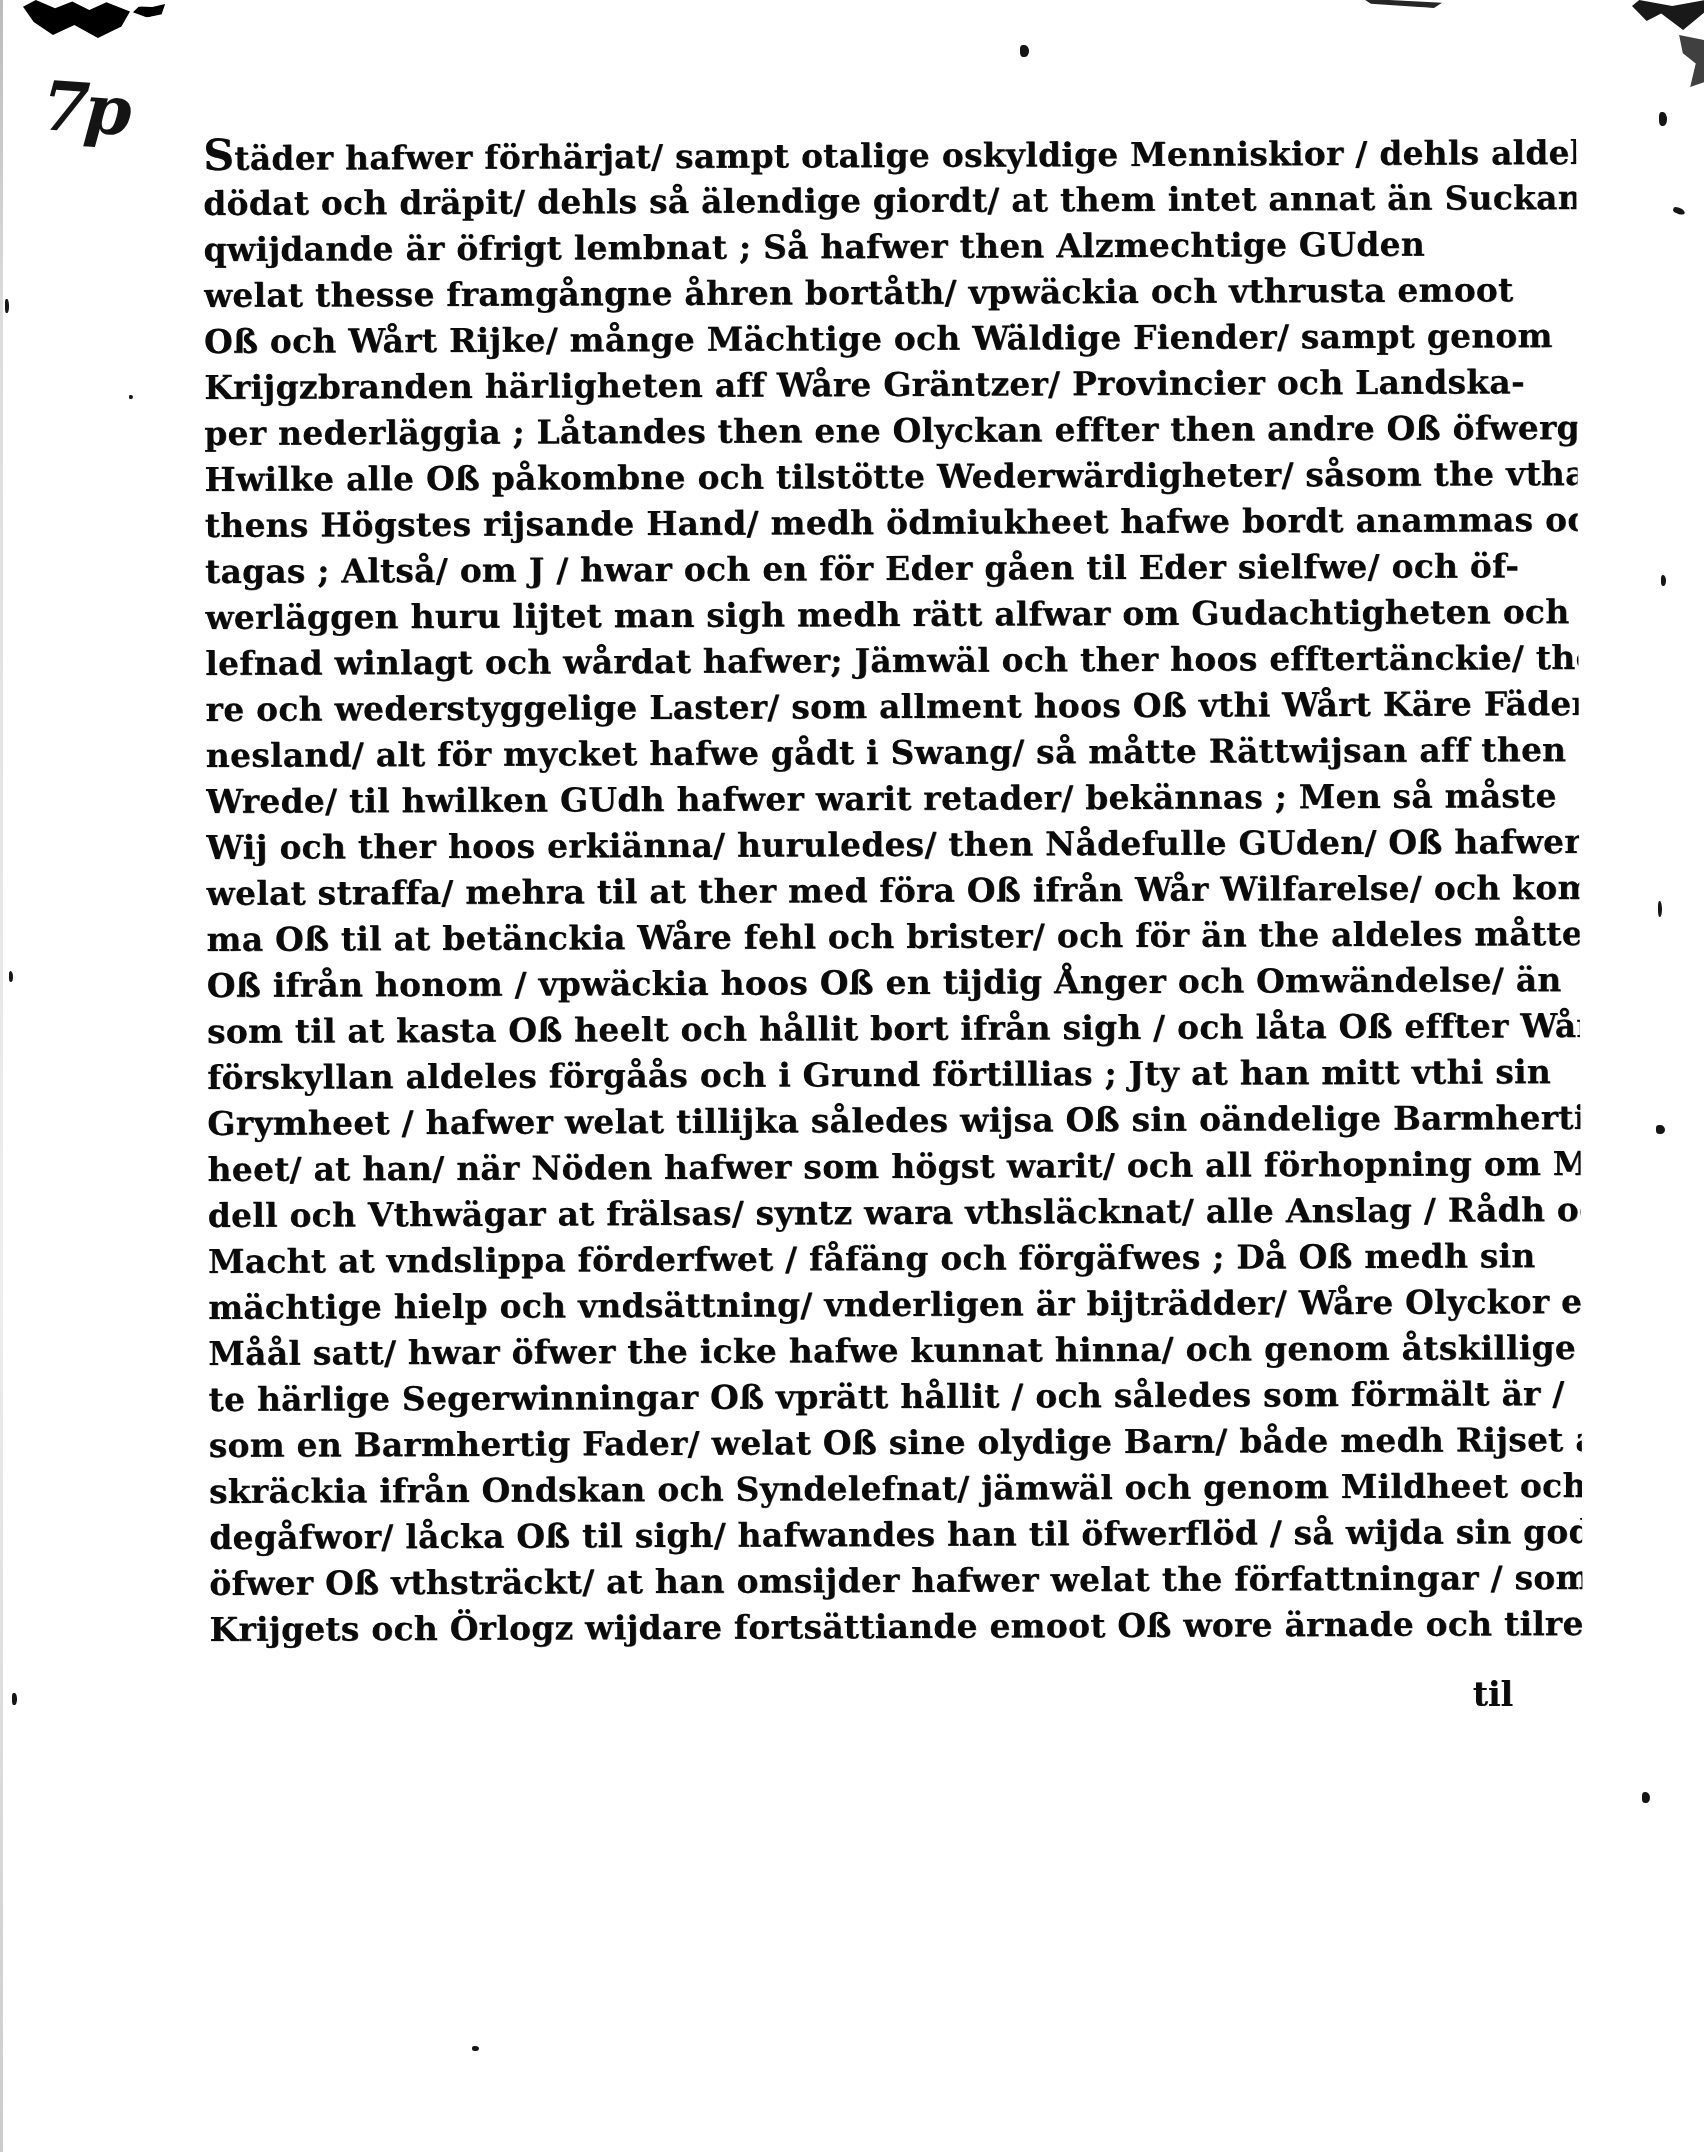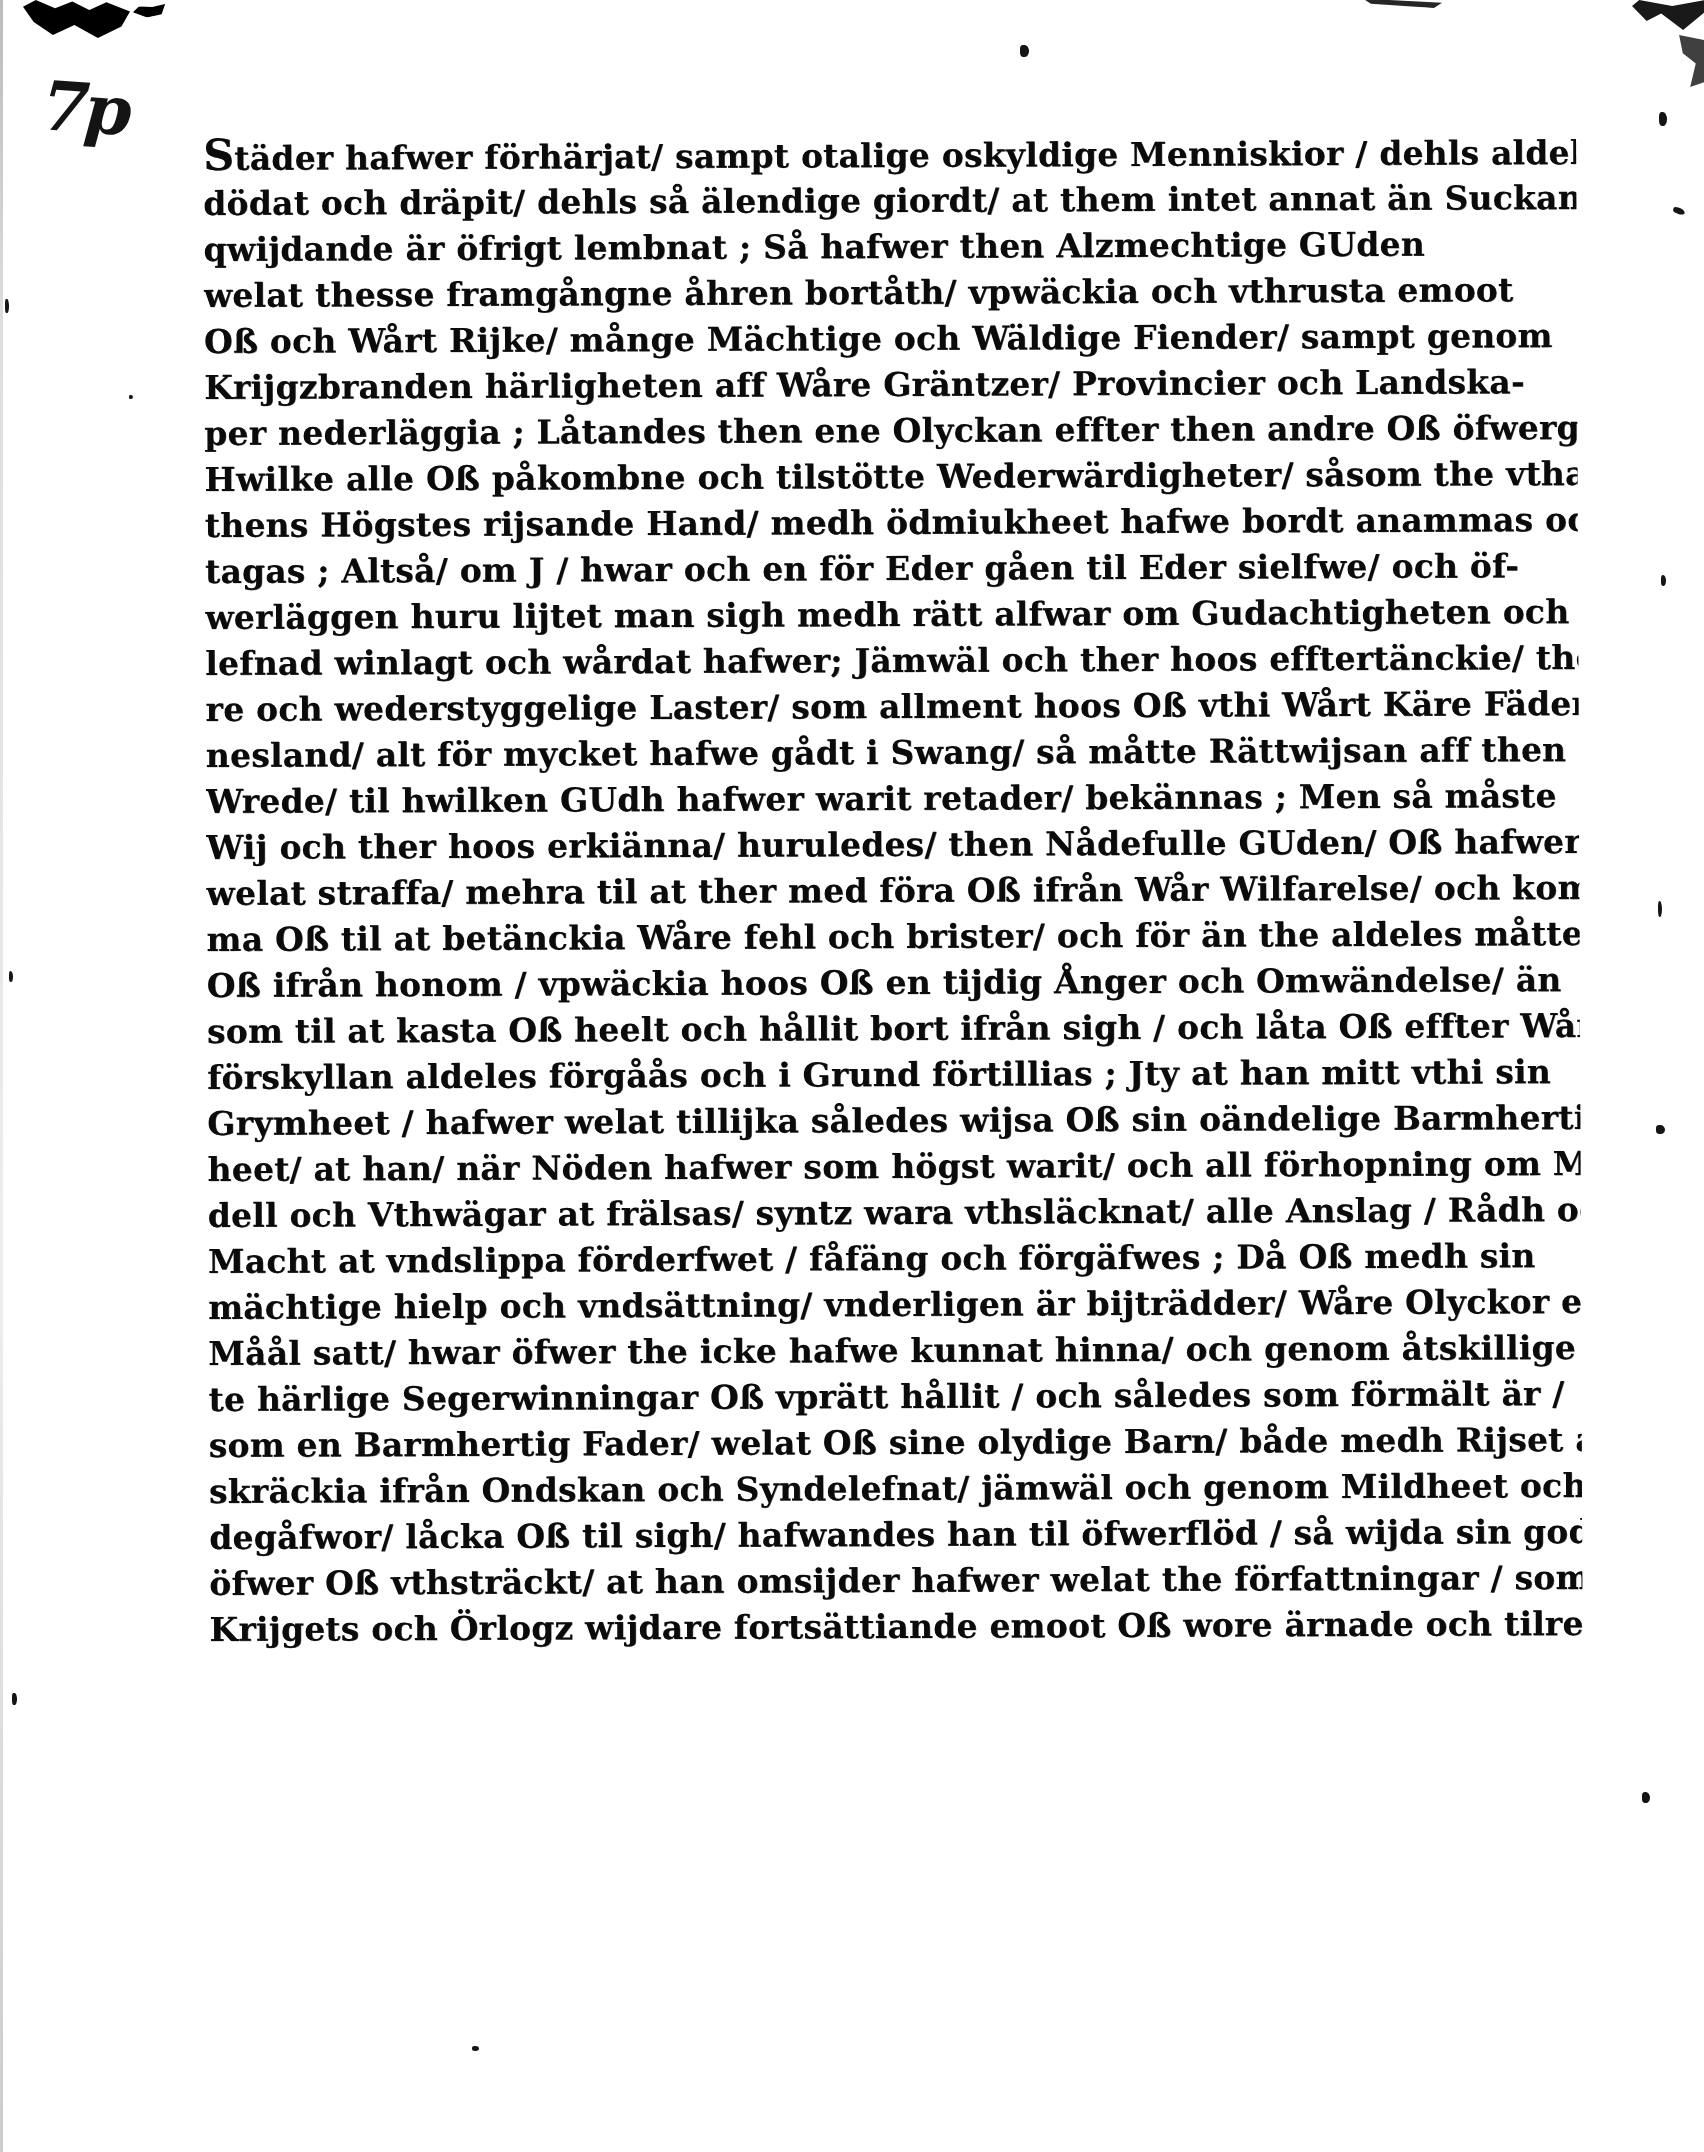--- a/index.html
+++ b/index.html
@@ -162,15 +162,16 @@
       <div class="line">mächtige hielp och vndsättning/ vnderligen är bijträdder/ Wåre Olyckor ett</div>
       <div class="line">Måål satt/ hwar öfwer the icke hafwe kunnat hinna/ och genom åtskillige förlän-</div>
       <div class="line">te härlige Segerwinningar Oß vprätt hållit /  och således som förmält är /</div>
       <div class="line">som en Barmhertig Fader/ welat Oß sine olydige Barn/ både medh Rijset aff-</div>
       <div class="line">skräckia ifrån Ondskan och Syndelefnat/ jämwäl och genom Mildheet och Nå-</div>
       <div class="line">degåfwor/ låcka Oß til sigh/ hafwandes han til öfwerflöd / så wijda sin godhet</div>
       <div class="line">öfwer Oß vthsträckt/ at han omsijder hafwer welat the författningar / som til</div>
       <div class="line">Krijgets och Örlogz wijdare fortsättiande emoot Oß wore ärnade och tilredde/</div>
     </div>
 
+  <div class="catchword">til</div>
 
 </div>
 
 
 </body></html>

